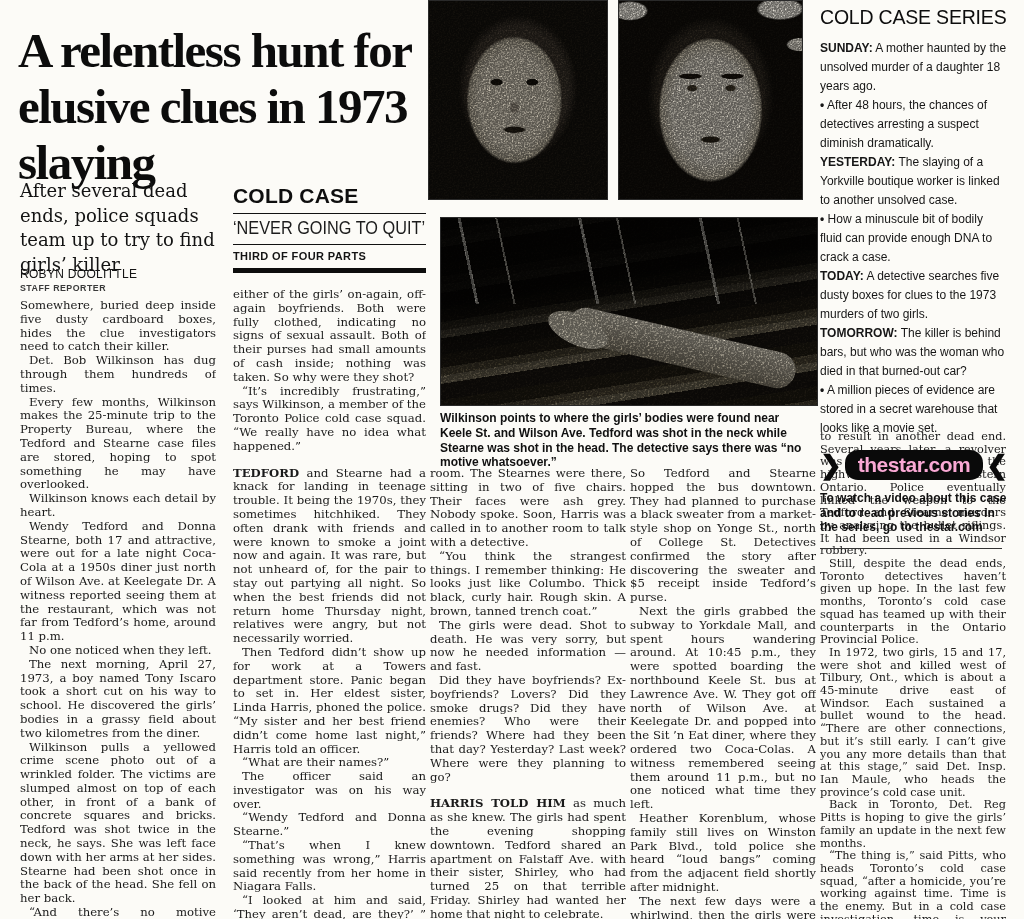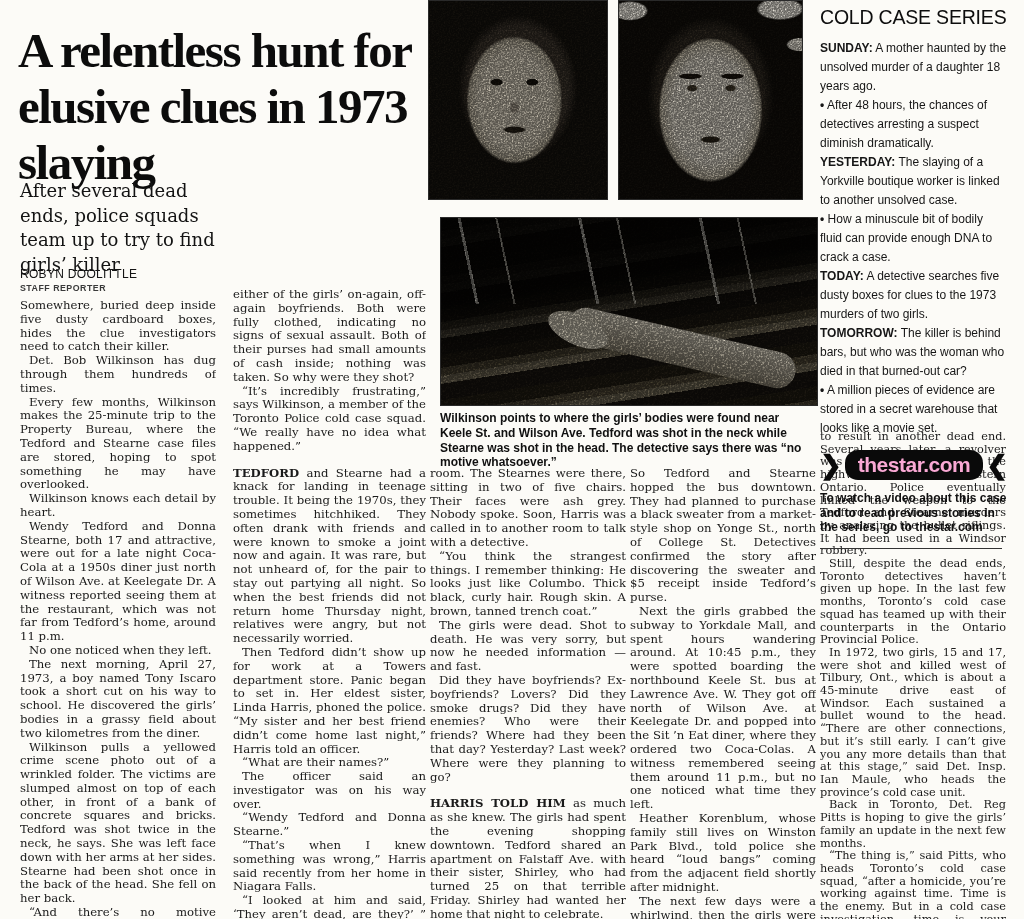--- a/index.html
+++ b/index.html
@@ -96,20 +96,28 @@
 <div id="page">
 
   <h1 class="headline">A relentless hunt for elusive clues in 1973 slaying</h1>
   <div class="deck">After several dead ends, police squads team up to try to find girls’ killer</div>
 
   <div class="byline">
     <div class="name">ROBYN DOOLITTLE</div>
     <div class="role">STAFF REPORTER</div>
   </div>
 
+  <div class="kicker">
+    <div class="k-title">COLD CASE</div>
+    <hr class="k-rule">
+    <div class="k-quote">‘NEVER GOING TO QUIT’</div>
+    <hr class="k-rule">
+    <div class="k-part">THIRD OF FOUR PARTS</div>
+    <div class="k-bar"></div>
+  </div>
 
   <div class="photo portrait-left">
     <svg class="noise">
         <filter id="n1">
           <feTurbulence type="fractalNoise" baseFrequency="0.65" numOctaves="2" stitchTiles="stitch"></feTurbulence>
           <feColorMatrix type="matrix" values="0 0 0 0 0  0 0 0 0 0  0 0 0 0 0  1.3 1.3 1.3 0 -1.1"></feColorMatrix>
         </filter>
         <rect width="100%" height="100%" filter="url(#n1)"></rect>
       </svg>
   </div>

